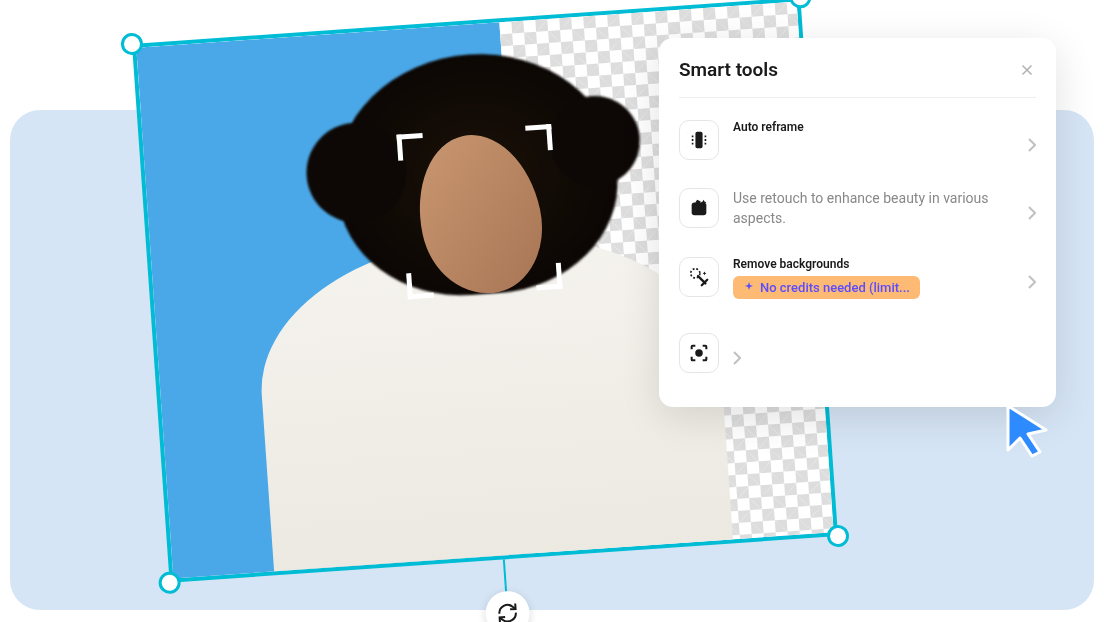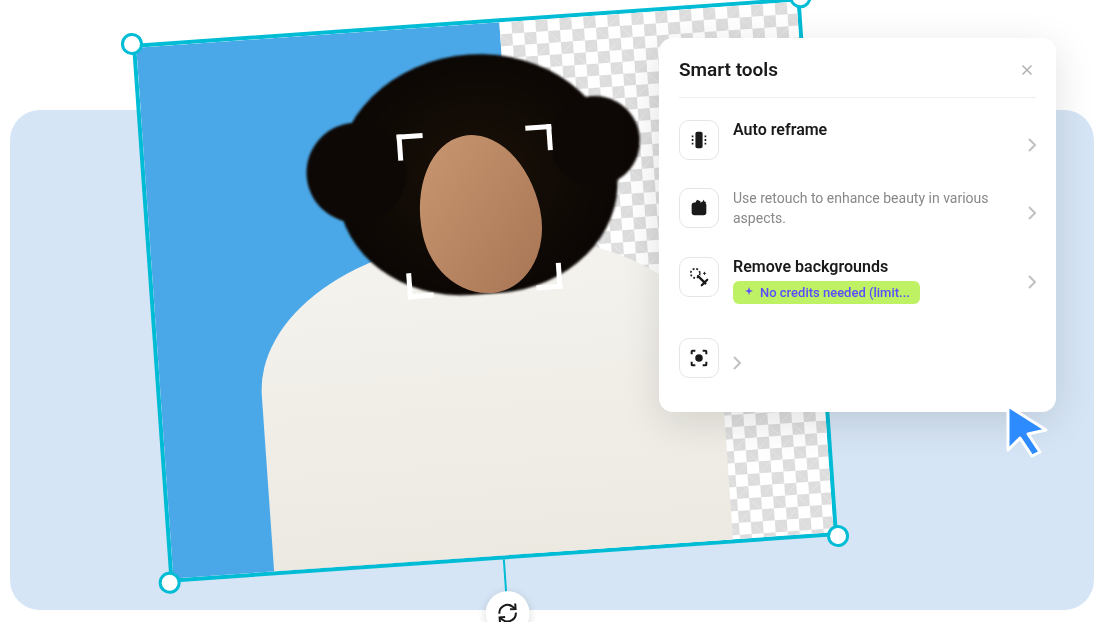--- a/index.html
+++ b/index.html
@@ -244,38 +244,38 @@
       flex-shrink: 0;
       background: white;
     }
     
     .tool-body {
       flex: 1;
       min-width: 0;
     }
     
     .tool-title {
-      font-size: 16px;
+      font-size: 12px;
       font-weight: 600;
       color: #1a1a1a;
       margin-bottom: 5px;
     }
     
     .tool-desc {
       font-size: 14px;
       color: #888;
       line-height: 1.45;
       word-break: break-word;
     }
     
     .tool-badge {
       display: inline-flex;
       align-items: center;
       gap: 5px;
-      background: #bef264;
+      background: #fdba74;
       color: #5b4cff;
       font-size: 13px;
       font-weight: 500;
       padding: 4px 10px;
       border-radius: 6px;
       margin-bottom: 6px;
       max-width: 100%;
       overflow: hidden;
       text-overflow: ellipsis;
       white-space: nowrap;

